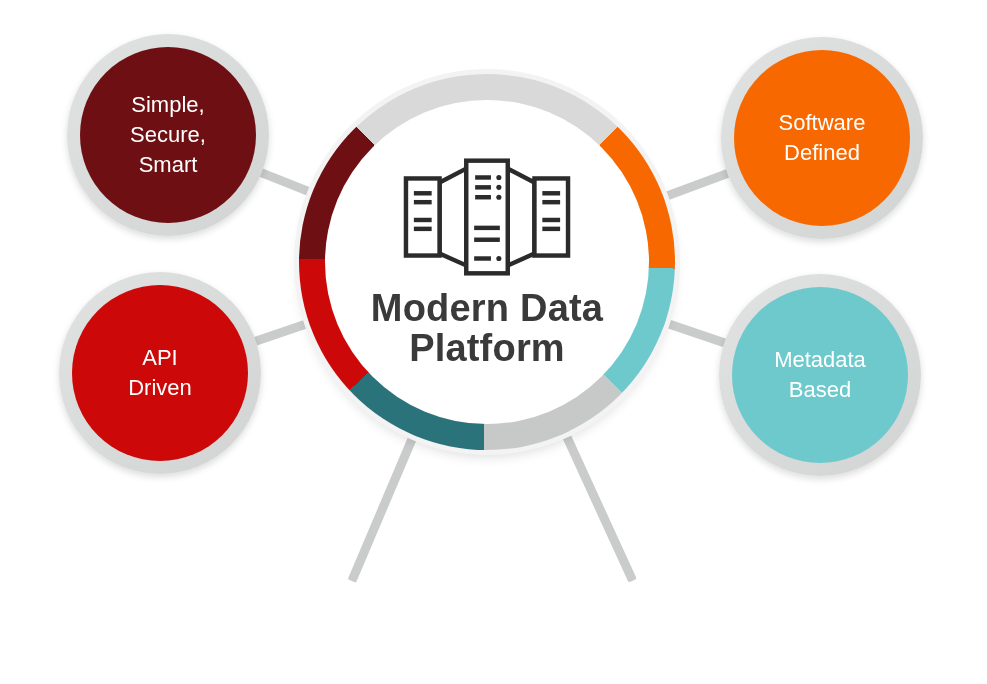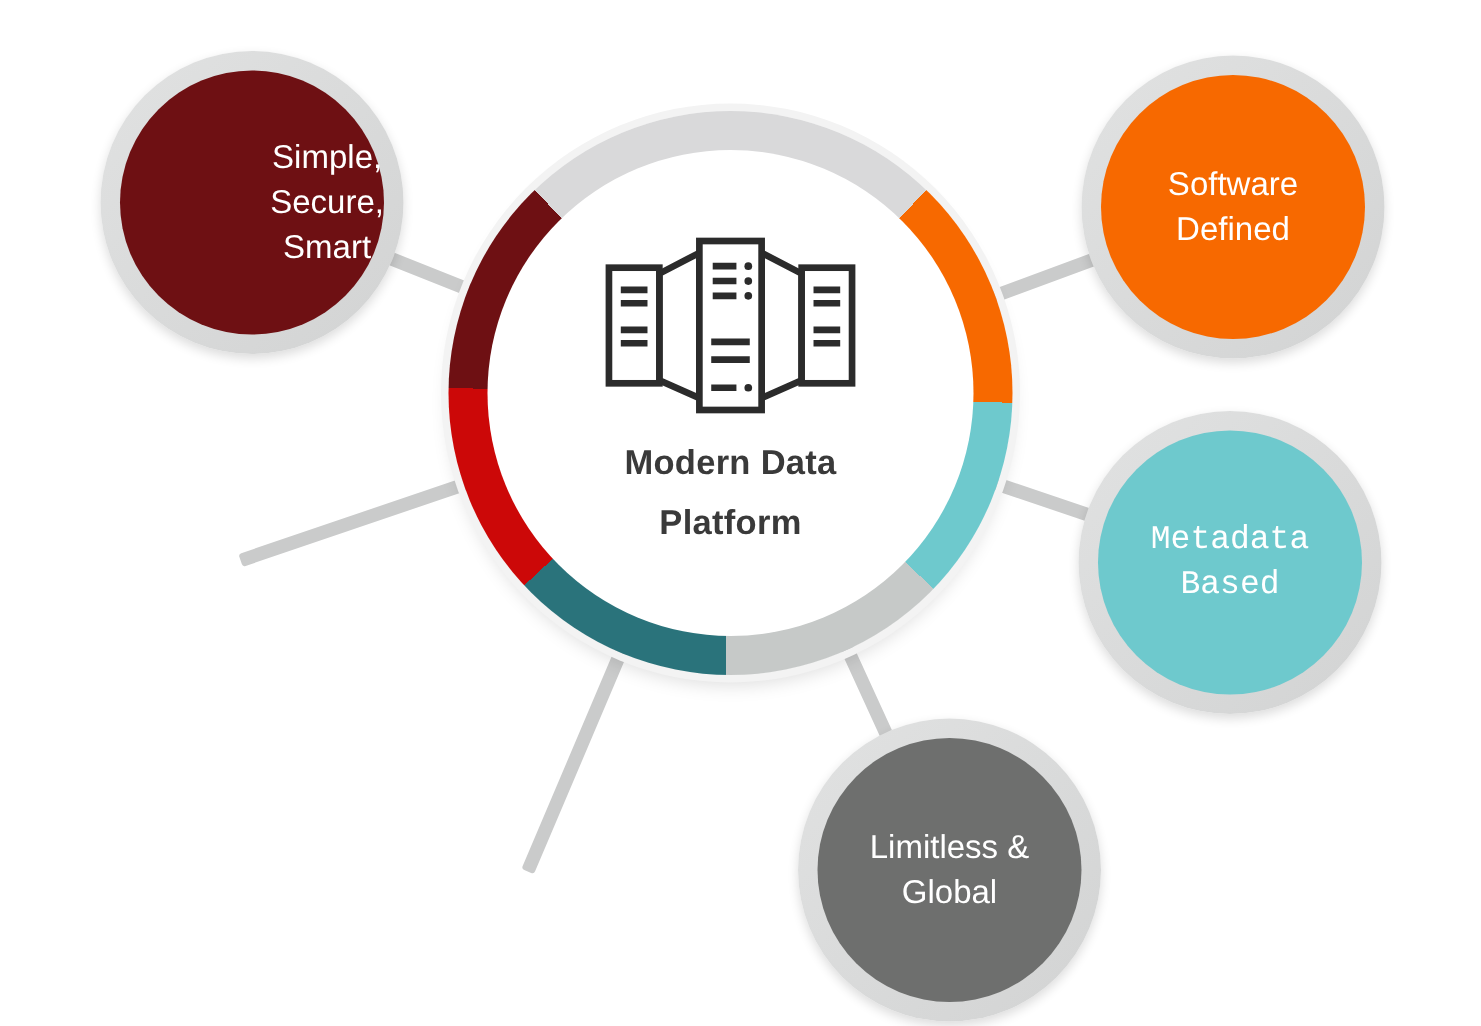--- a/index.html
+++ b/index.html
@@ -9,21 +9,21 @@
   
   .spoke{position:absolute;left:487px;top:262px;height:9px;margin-top:-4.5px;
          background:#cacbcb;transform-origin:0 50%;border-radius:2px;z-index:1;}
 
   
   .hub{position:absolute;left:299px;top:74px;width:376px;height:376px;border-radius:50%;
        z-index:2;box-shadow:0 0 0 5px #f3f3f3, 0 7px 12px rgba(0,0,0,.13);}
   .hub-ring{position:absolute;inset:0;border-radius:50%;}
   .hub-inner{position:absolute;inset:26px;border-radius:50%;background:#ffffff;
              display:flex;flex-direction:column;align-items:center;justify-content:center;}
-  .hub-title{margin-top:10px;font-size:23px;line-height:40px;font-weight:bold;color:#3a3a3a;
+  .hub-title{margin-top:10px;font-size:38px;line-height:40px;font-weight:bold;color:#3a3a3a;
              text-align:center;white-space:pre-line;letter-spacing:.2px;}
 
   
   .node{position:absolute;width:202px;height:202px;border-radius:50%;z-index:2;
         background:linear-gradient(135deg,#e1e2e2,#d2d3d3);
         box-shadow:0 3px 7px rgba(0,0,0,.14);}
   .node-circle{position:absolute;inset:13px;border-radius:50%;
                display:flex;align-items:center;justify-content:center;}
   .node-label{color:#ffffff;font-size:22px;line-height:30px;text-align:center;white-space:pre-line;}
 
@@ -75,43 +75,43 @@
           <line x1="72" y1="103" x2="89" y2="103"></line>
             <circle cx="97" cy="103" r="2.6" fill="#2b2b2b" stroke="none"></circle>
         </svg>
       </div>
       <div class="hub-title">Modern Data
 Platform</div>
     </div>
   </div>
 
   <div class="node" style="left:67px;top:34px;">
-    <div class="node-circle" style="background-color: rgb(110, 16, 19); justify-content: flex-end;">
+    <div class="node-circle" style="background-color: rgb(110, 16, 19);">
       <div class="node-label">Simple,
 Secure,
 Smart</div>
     </div>
   </div>
 
   <div class="node" style="left:721px;top:37px;text-decoration:underline;">
     <div class="node-circle" style="background-color: rgb(247, 105, 0);">
       <div class="node-label">Software
 Defined</div>
     </div>
   </div>
 
+  <div class="node" style="left:59px;top:272px;">
+    <div class="node-circle" style="background-color: rgb(204, 8, 8);">
+      <div class="node-label">API
+Driven</div>
+    </div>
+  </div>
 
   <div class="node" style="left:719px;top:274px;">
-    <div class="node-circle" style="background-color: rgb(110, 201, 205); font-family: Liberation Mono, monospace;">
+    <div class="node-circle" style="background-color: rgb(110, 201, 205);">
       <div class="node-label">Metadata
 Based</div>
     </div>
   </div>
 
 
-  <div class="node" style="left:532px;top:479px;">
-    <div class="node-circle" style="background-color: rgb(110, 111, 110);">
-      <div class="node-label">Limitless &amp;
-Global</div>
-    </div>
-  </div>
 
 </div>
 
 </body></html>

